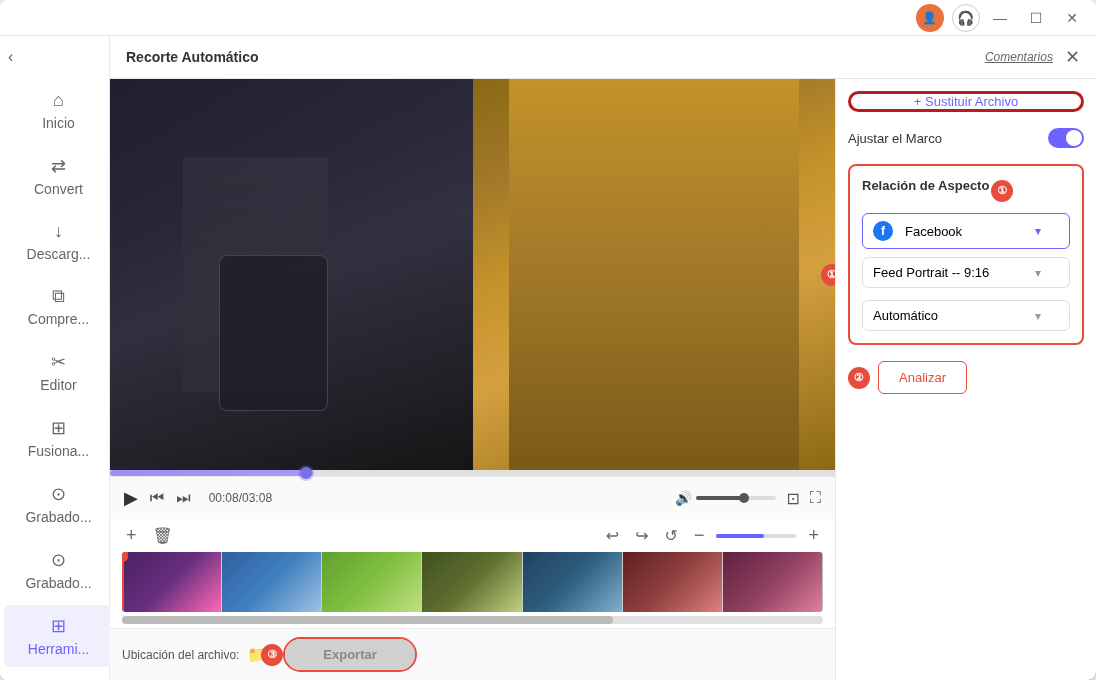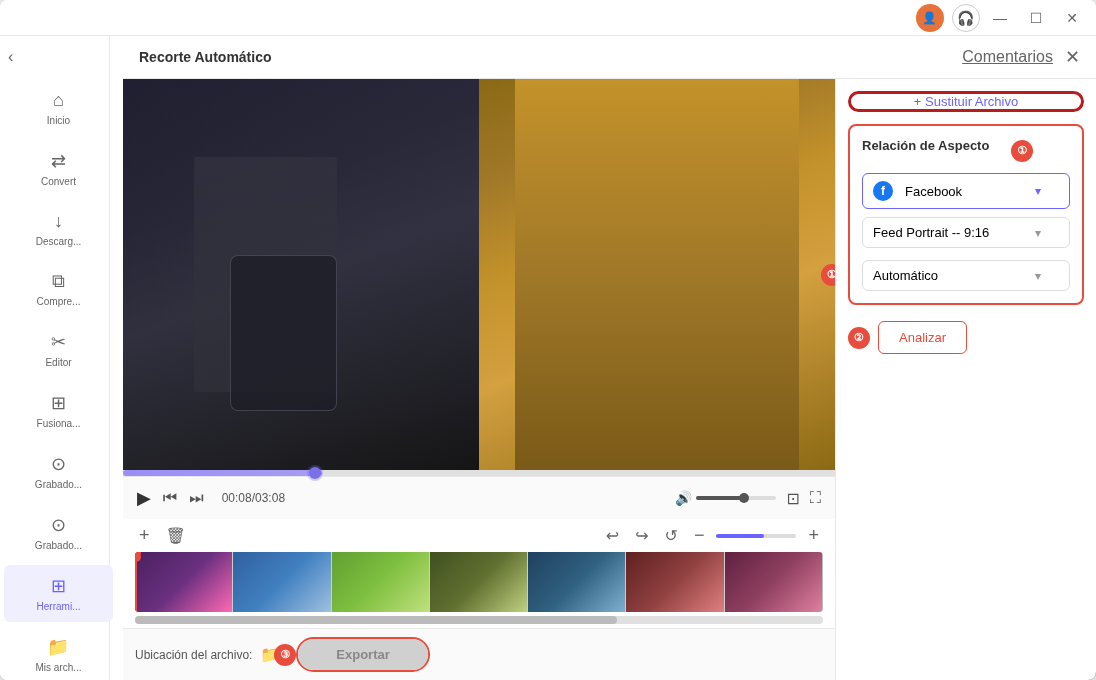--- a/index.html
+++ b/index.html
@@ -19,33 +19,33 @@
     .main-layout { display: flex; flex: 1; overflow: hidden; }
 
     
     .sidebar { width: 110px; background: #fff; border-right: 1px solid #e8e8e8; display: flex; flex-direction: column; align-items: center; padding: 8px 0; flex-shrink: 0; }
     .sidebar-toggle { width: 100%; display: flex; justify-content: flex-start; padding: 4px 8px; margin-bottom: 8px; }
     .sidebar-toggle-btn { background: none; border: none; cursor: pointer; color: #666; font-size: 16px; }
     .sidebar-item { width: 100%; display: flex; flex-direction: column; align-items: center; padding: 10px 4px; cursor: pointer; border-radius: 6px; margin: 2px 4px; position: relative; }
     .sidebar-item.active { background: #f0effe; }
     .sidebar-item .icon { font-size: 18px; color: #666; margin-bottom: 4px; }
     .sidebar-item.active .icon { color: #6c63ff; }
-    .sidebar-item .label { font-size: 10px; color: #666; text-align: center; }
+    .sidebar-item .label { font-size: 14px; color: #666; text-align: center; }
     .sidebar-item.active .label { color: #6c63ff; }
     .sidebar-bottom { margin-top: auto; }
 
     
-    .content-area { flex: 1; display: flex; flex-direction: column; overflow: hidden; background: #404040; margin-left: 13px; }
+    .content-area { flex: 1; display: flex; flex-direction: column; overflow: hidden; background: #404040; }
 
     
     .dialog { background: #fff; border-radius: 8px; box-shadow: 0 4px 24px rgba(0,0,0,0.15); width: 870px; margin: 8px auto; display: flex; flex-direction: column; max-height: calc(100% - 16px); overflow: hidden; }
     .dialog-header { display: flex; align-items: center; justify-content: space-between; padding: 12px 16px; border-bottom: 1px solid #e8e8e8; flex-shrink: 0; }
     .dialog-title { font-size: 14px; font-weight: 600; color: #333; }
     .dialog-header-right { display: flex; align-items: center; gap: 12px; }
-    .comentarios-link { font-size: 16px; color: #666; text-decoration: underline; cursor: pointer; }
+    .comentarios-link { font-size: 12px; color: #666; text-decoration: underline; cursor: pointer; font-style: italic; }
     .dialog-close { background: none; border: none; cursor: pointer; font-size: 18px; color: #666; line-height: 1; }
 
     
     .dialog-body { display: flex; flex: 1; overflow: hidden; }
 
     
     .video-panel { flex: 1; display: flex; flex-direction: column; border-right: 1px solid #e8e8e8; }
     .video-area { flex: 1; background: #1a1a1a; position: relative; min-height: 280px; display: flex; align-items: center; justify-content: center; overflow: hidden; }
     .video-placeholder { width: 100%; height: 100%; position: relative; display: flex; }
     .video-left { flex: 1; background: linear-gradient(135deg, #2a2a2a 0%, #3a3a3a 50%, #1a1a1a 100%); position: relative; overflow: hidden; }
@@ -285,23 +285,27 @@
                 <span style="position: absolute; left: -24px; top: 50%; transform: translateY(-50%); width: 22px; height: 22px; background: #e74c3c; border-radius: 50%; color: #fff; font-size: 11px; font-weight: bold; display: flex; align-items: center; justify-content: center;">③</span>
                 <button class="export-btn" style="border: none; border-radius: 20px; background: #d0d0d0; color: #888; padding: 8px 38px; font-size: 13px; font-weight: 600; cursor: pointer;">Exportar</button>
               </div>
             </div>
           </div>
 
           <div class="right-panel">
 
             <button class="replace-file-btn">+ Sustituir Archivo</button>
 
+            <div class="marco-row">
+              <span class="marco-label">Ajustar el Marco</span>
+              <div class="toggle-switch"></div>
+            </div>
 
             <div class="aspect-box">
-              <div style="display: flex; align-items: center; gap: 22px; margin-bottom: 10px;">
+              <div style="display: flex; align-items: center; gap: 2px; margin-bottom: 10px;">
                 <span class="aspect-box-title">Relación de Aspecto</span>
                 <div style="width: 22px; height: 22px; background: #e74c3c; border-radius: 50%; color: #fff; font-size: 11px; font-weight: bold; display: flex; align-items: center; justify-content: center;">①</div>
               </div>
 
               <div class="select-row" style="position: relative; margin-bottom: 8px;">
                 <div style="width: 100%; padding: 7px 28px 7px 10px; border: 1.5px solid #6c63ff; border-radius: 6px; font-size: 13px; background: #fff; cursor: pointer; display: flex; align-items: center; justify-content: space-between;">
                   <div style="display: flex; align-items: center; gap: 6px;">
                     <span class="facebook-icon" style="display: inline-flex; align-items: center; justify-content: center; width: 20px; height: 20px; background: #1877f2; border-radius: 50%; color: #fff; font-size: 12px; font-weight: bold; flex-shrink: 0;">f</span>
                     <span>Facebook</span>
                   </div>

